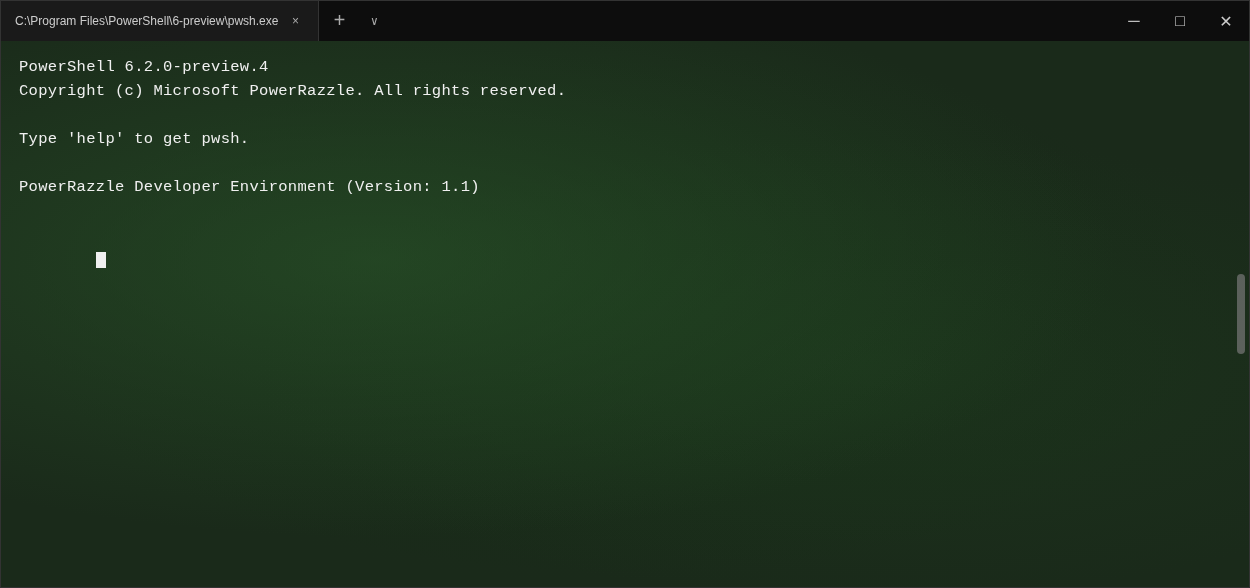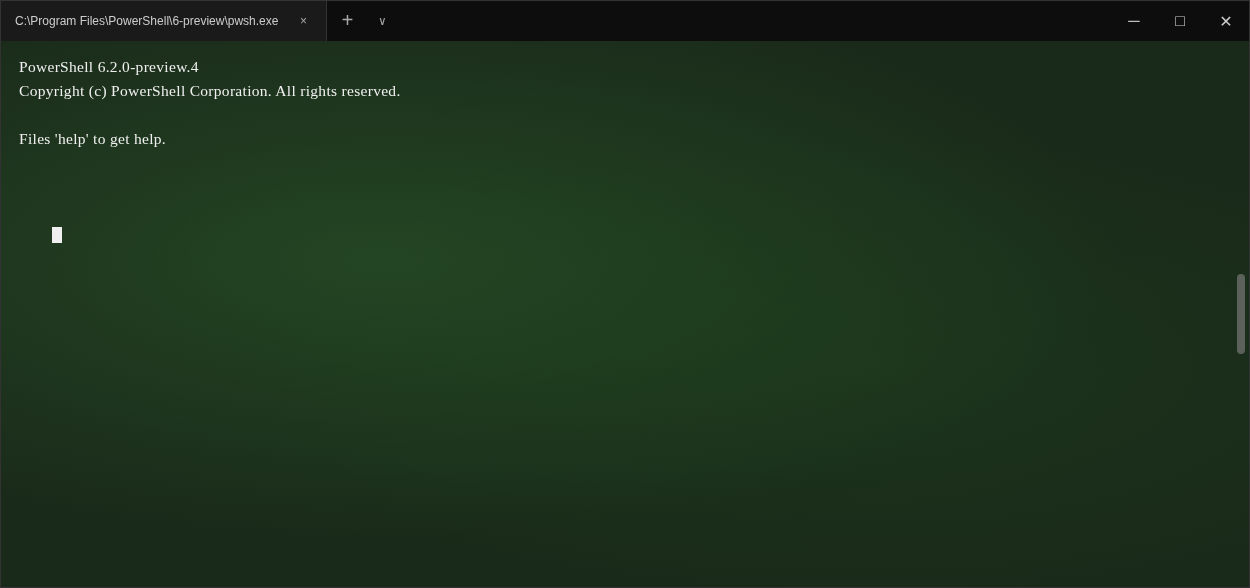--- a/index.html
+++ b/index.html
@@ -42,21 +42,21 @@
     .tab {
       display: flex;
       align-items: center;
       padding: 0 14px;
       height: 100%;
       background-color: #1a1a1a;
       color: #cccccc;
       font-size: 13px;
       font-family: 'Segoe UI', Arial, sans-serif;
       border-right: 1px solid #333;
-      gap: 16px;
+      gap: 8px;
       min-width: 220px;
     }
 
     .tab-title {
       font-size: 12px;
       color: #cccccc;
     }
 
     .tab-close {
       display: flex;
@@ -132,21 +132,21 @@
         radial-gradient(ellipse at 50% 50%, rgba(20,50,20,0.4) 0%, transparent 70%);
     }
 
     .terminal-content {
       position: absolute;
       top: 0; left: 0; right: 0; bottom: 0;
       padding: 14px 18px;
       color: #f0f0f0;
       font-size: 15.5px;
       line-height: 1.55;
-      font-family: Liberation Serif, serif;
+      font-family: Liberation Mono, monospace;
       letter-spacing: 0.3px;
     }
 
     .terminal-line {
       white-space: pre;
     }
 
     .terminal-line.empty {
       height: 1.55em;
     }
@@ -196,24 +196,25 @@
       <div class="titlebar-btn">─</div>
       <div class="titlebar-btn">□</div>
       <div class="titlebar-btn close">✕</div>
     </div>
   </div>
 
   <div class="terminal-body">
     <div class="terminal-bg"></div>
     <div class="terminal-content">
       <div class="terminal-line">PowerShell 6.2.0-preview.4</div>
-      <div class="terminal-line">Copyright (c) PowerShell Corporation. All rights reserved.</div>
+      <div class="terminal-line">Copyright (c) Microsoft PowerRazzle. All rights reserved.</div>
       <div class="terminal-line empty"></div>
-      <div class="terminal-line">Files 'help' to get help.</div>
+      <div class="terminal-line">Type 'help' to get pwsh.</div>
       <div class="terminal-line empty"></div>
+      <div class="terminal-line">PowerRazzle Developer Environment (Version: 1.1)</div>
       <div class="terminal-line empty"></div>
       <div class="terminal-line">
         <span class="cursor"></span>
       </div>
     </div>
     <div class="scrollbar"></div>
   </div>
 </div>
 
 </body></html>

